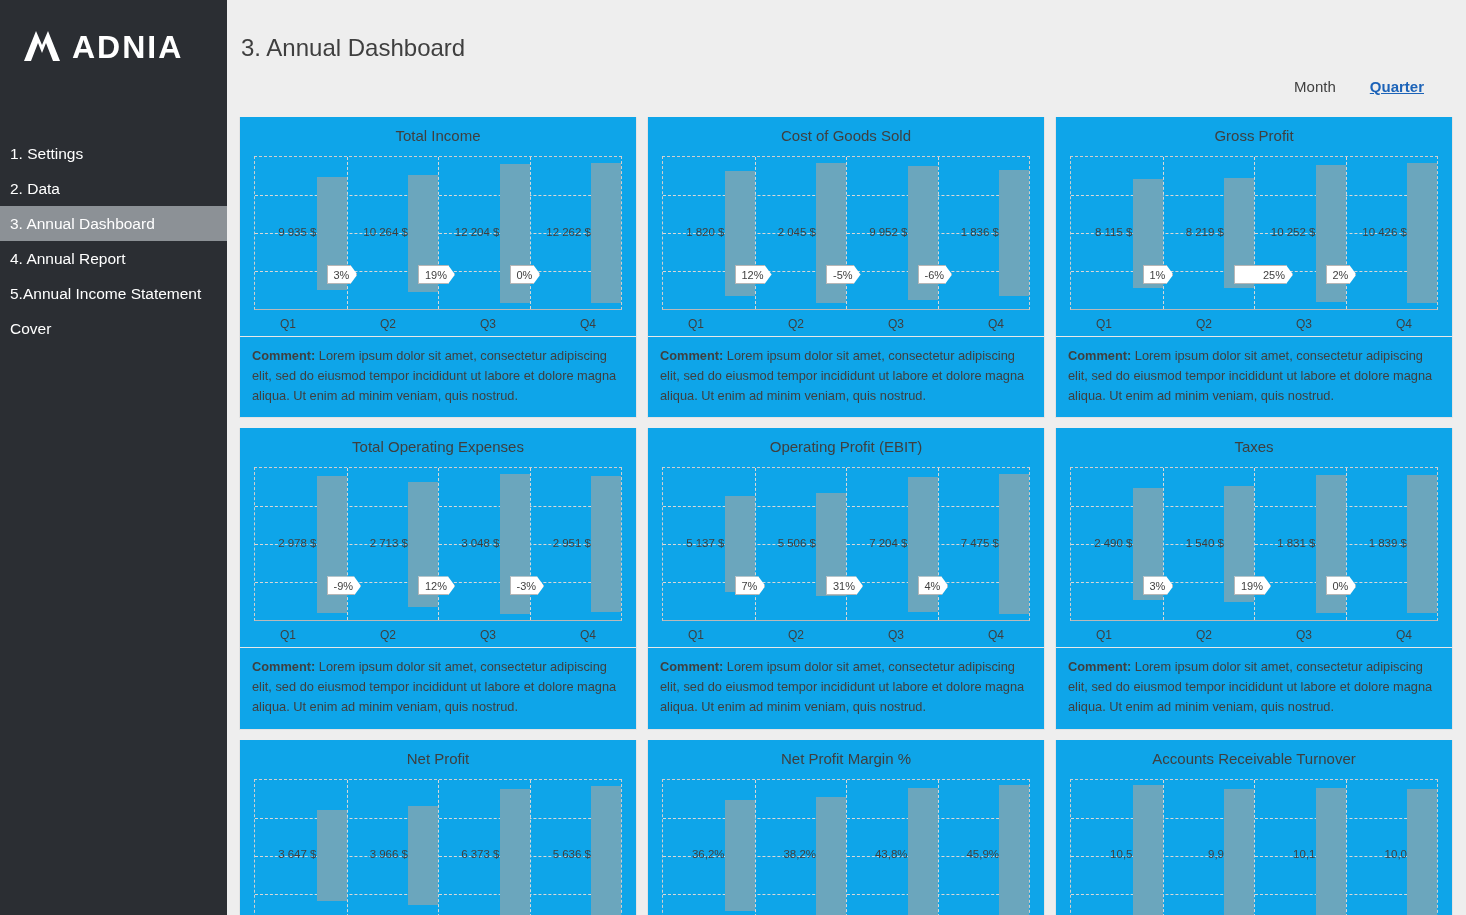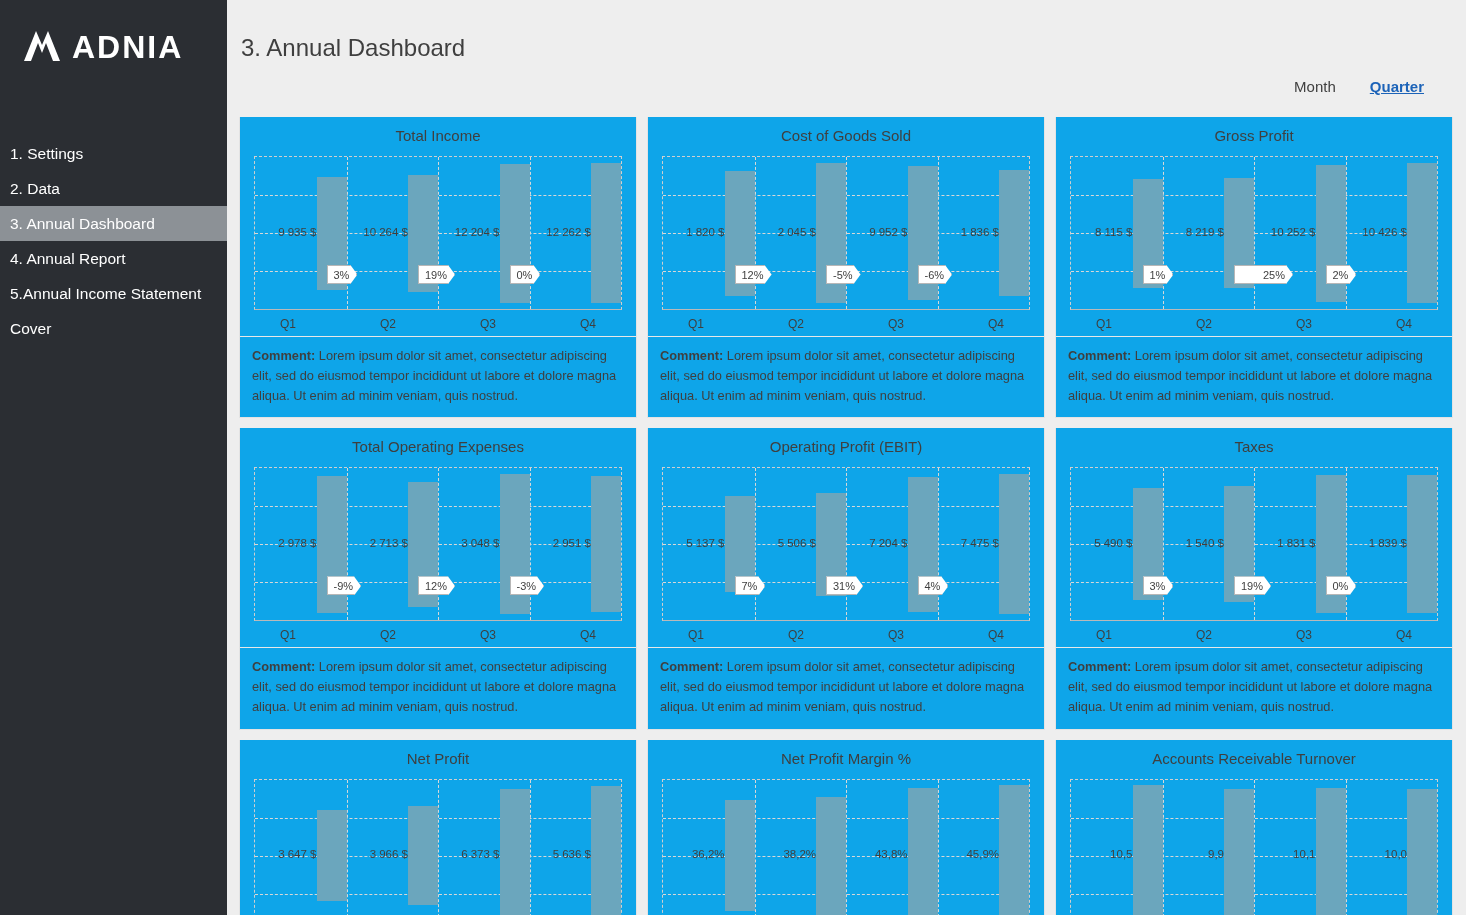--- a/index.html
+++ b/index.html
@@ -447,21 +447,21 @@
           <div class="chart">
             <div class="plot">
               <div class="gridline" style="top: 25%;"></div>
               <div class="gridline" style="top: 50%;"></div>
               <div class="gridline" style="top: 75%;"></div>
               <div class="vline" style="left: 25%;"></div>
               <div class="vline" style="left: 50%;"></div>
               <div class="vline" style="left: 75%;"></div>
               <div class="bars">
                 <div class="bar-slot">
-                  <div class="bar-label">5 490 $</div>
+                  <div class="bar-label">2 490 $</div>
                   <div class="bar" style="height: 112px; background: rgb(107, 166, 189);"></div>
                 </div>
                 <div class="bar-slot">
                   <div class="bar-label">1 540 $</div>
                   <div class="bar" style="height: 116px; background: rgb(107, 166, 189);"></div>
                 </div>
                 <div class="bar-slot">
                   <div class="bar-label">1 831 $</div>
                   <div class="bar" style="height: 138px; background: rgb(107, 166, 189);"></div>
                 </div>

